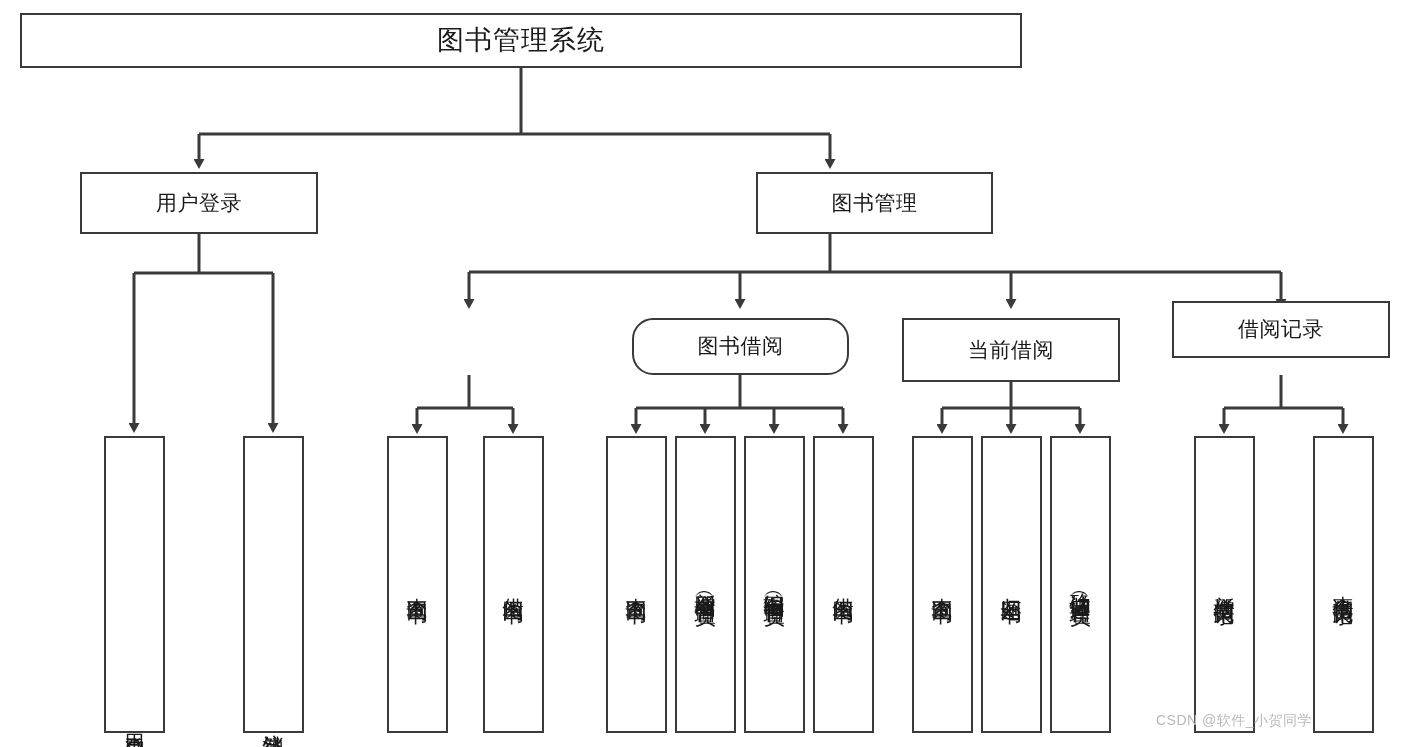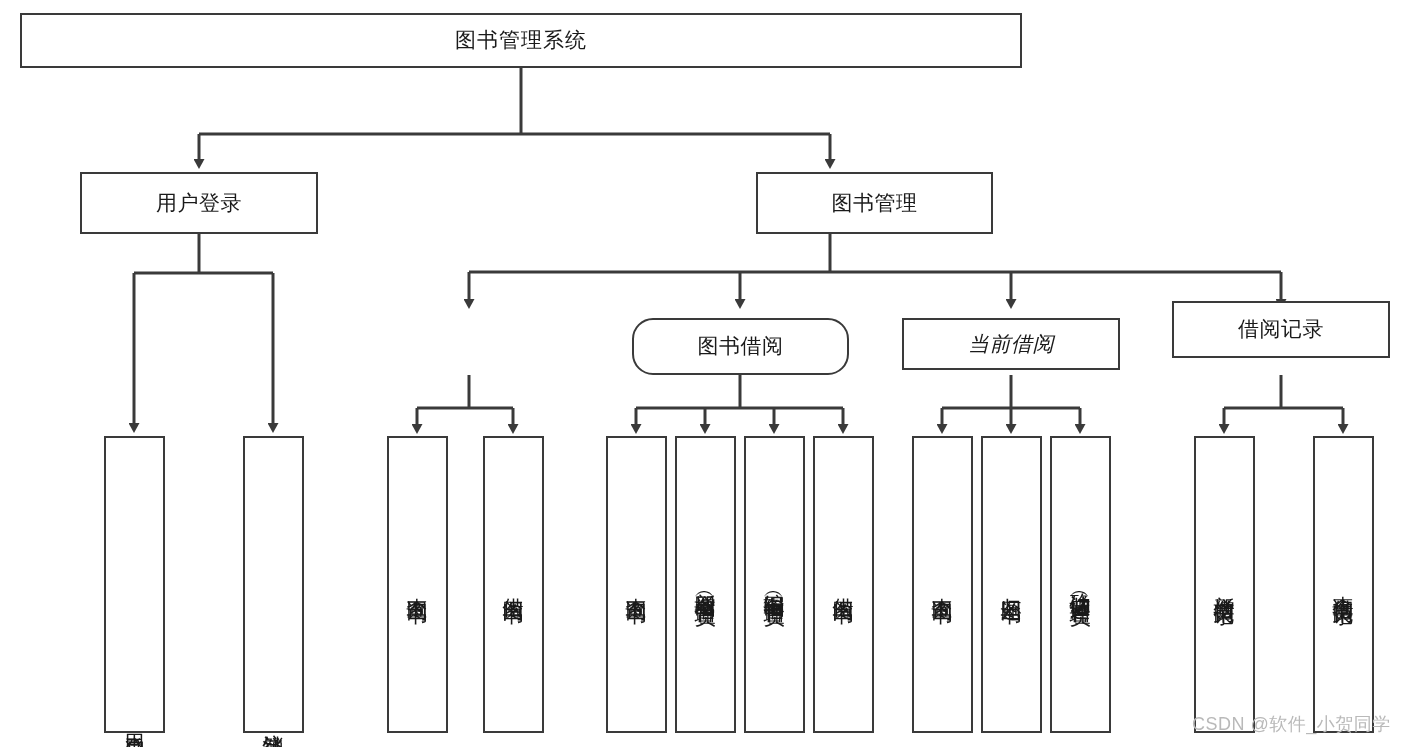--- a/index.html
+++ b/index.html
@@ -38,43 +38,43 @@
   .node .lbl {
     display: block;
     white-space: nowrap;
     line-height: 1.18;
   }
   .node.horiz .lbl {
     font-size: 21px;
     letter-spacing: 0.5px;
   }
   .node.root .lbl {
-    font-size: 21px;
+    font-size: 27px;
     letter-spacing: 1px;
   }
   .node.vert {
     align-items: center;
     justify-content: center;
     padding: 6px 0;
   }
   .node.vert .lbl {
     writing-mode: vertical-rl;
     text-orientation: upright;
     font-size: 21px;
     letter-spacing: 2px;
     line-height: 1;
   }
   .node.vert.bottomalign {
     align-items: flex-end;
   }
   .watermark {
     position: absolute;
-    left: 1192px;
+    left: 1156px;
     top: 712px;
-    font-size: 18px;
+    font-size: 14px;
     color: #b9b9b9;
     white-space: nowrap;
     letter-spacing: 0.5px;
   }
 </style>
 </head>
 <body>
 
 <div id="canvas">
 
@@ -135,21 +135,21 @@
   <div class="node horiz" style="left:80px; top:172px; width:238px; height:62px;">
     <span class="lbl">用户登录</span>
   </div>
   <div class="node horiz" style="left:712px; top:172px; width:237px; height:62px;margin-left:44px;">
     <span class="lbl">图书管理</span>
   </div>
 
   <div class="node horiz" style="left:632px; top:318px; width:217px; height:57px;border-radius:21px;">
     <span class="lbl">图书借阅</span>
   </div>
-  <div class="node horiz" style="left:902px; top:318px; width:218px; height:52px;font-style:italic;">
+  <div class="node horiz" style="left:902px; top:318px; width:218px; height:64px;">
     <span class="lbl">当前借阅</span>
   </div>
   <div class="node horiz" style="left:1172px; top:301px; width:218px; height:57px;">
     <span class="lbl">借阅记录</span>
   </div>
 
   <div class="node vert bottomalign" style="left:104px; top:436px; width:61px; height:297px;">
     <span class="lbl">用户登录</span>
   </div>
   <div class="node vert bottomalign" style="left:243px; top:436px; width:61px; height:297px;">

